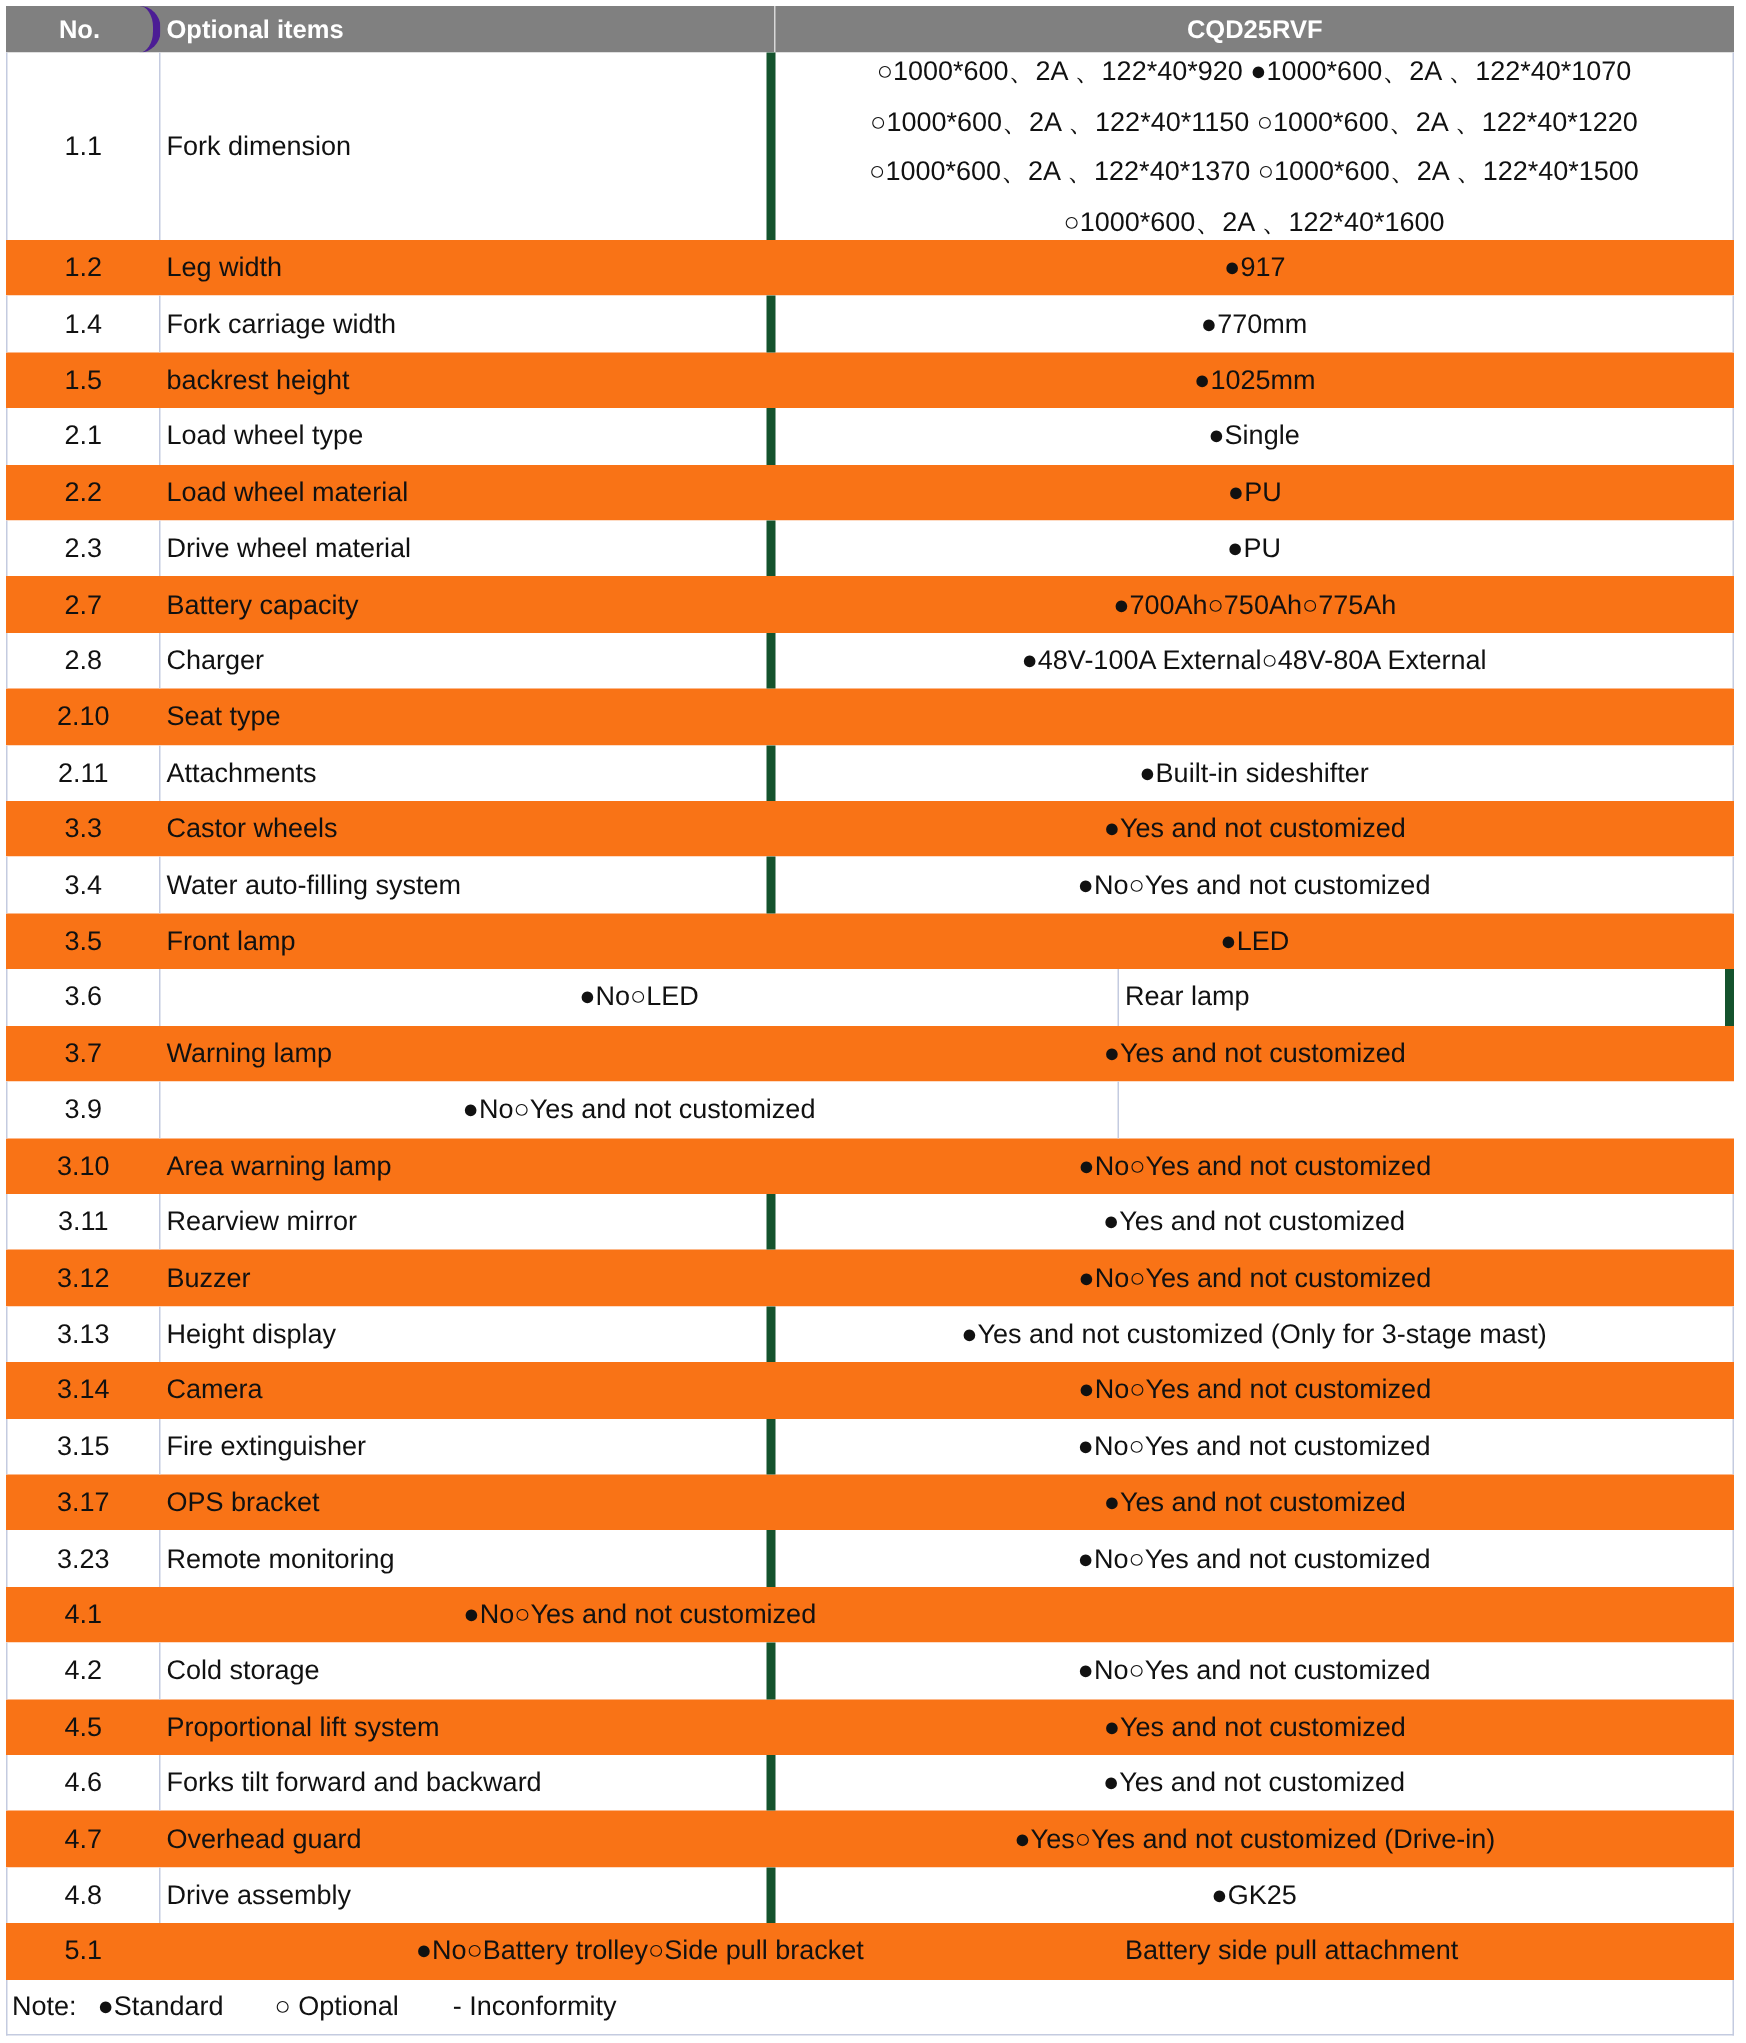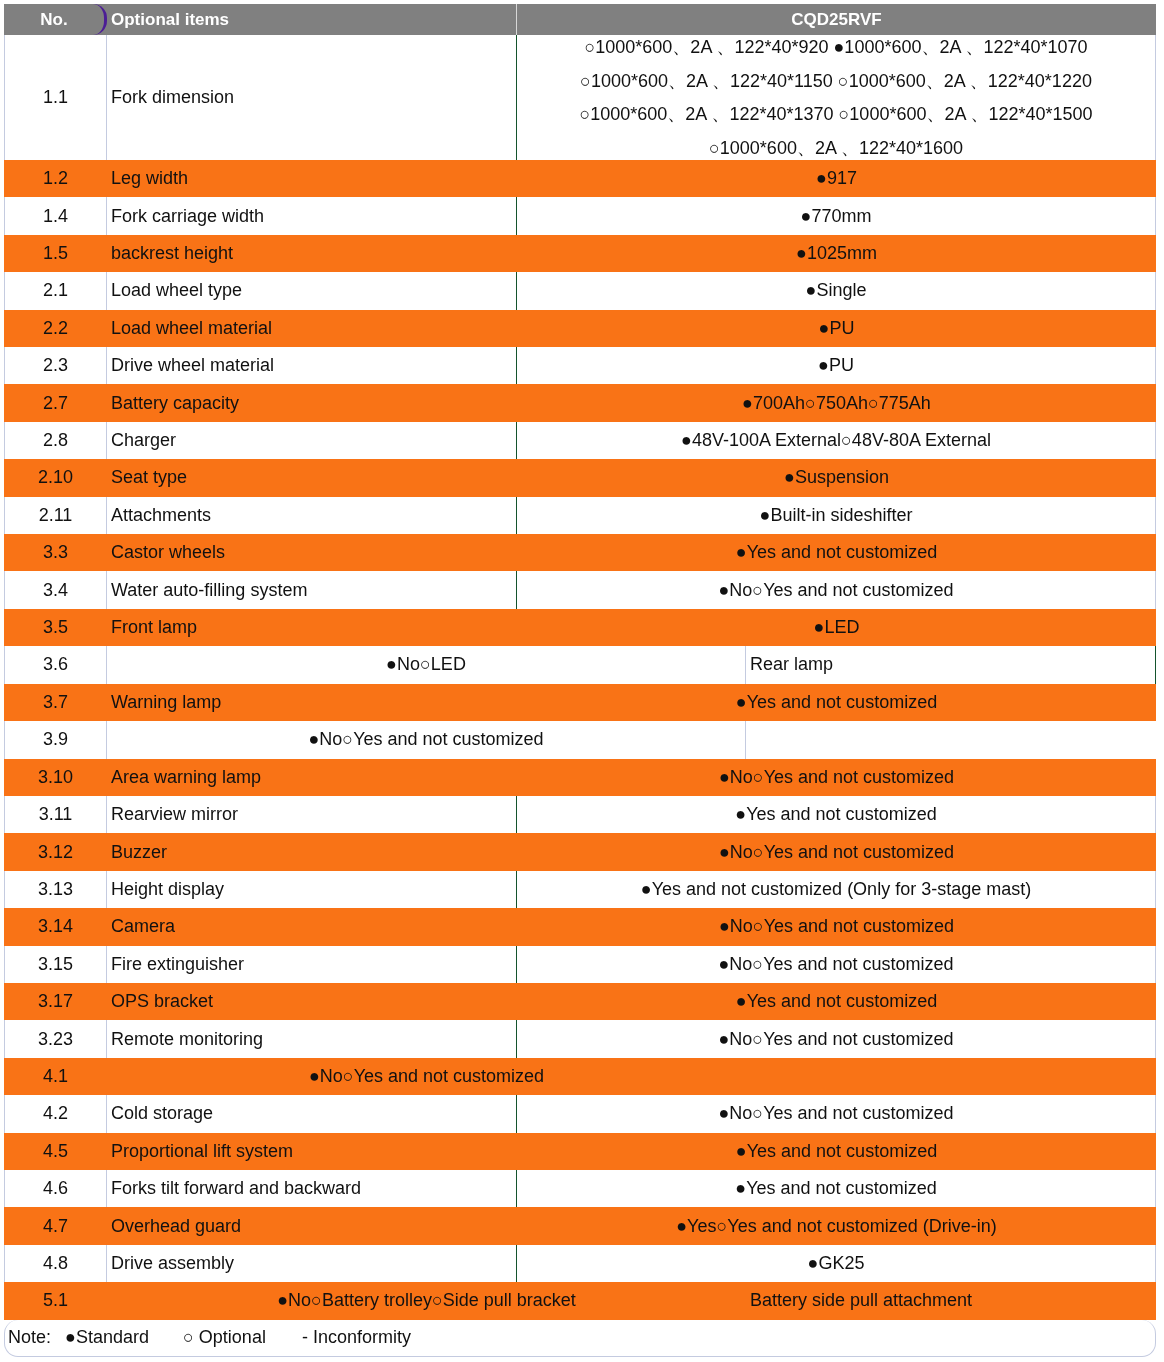--- a/index.html
+++ b/index.html
@@ -6,34 +6,34 @@
     body { width: 1164px; height: 1362px; position: relative; overflow: hidden;
            font-family: "Liberation Sans", sans-serif; color: #111; }
     .table { position: absolute; left: 4px; top: 4px; width: 1152px; }
     .row { display: flex; align-items: stretch; }
     .cell { display: flex; align-items: center; box-sizing: border-box; font-size: 18px; }
     .c-no { width: 103px; justify-content: center; }
     .c-item { width: 410px; padding-left: 4px; }
     .c-val { width: 639px; justify-content: center; text-align: center; }
     .header { background: #808080; height: 31px; }
     .header .cell { color: #fff; font-weight: bold; font-size: 17px; }
-    .header .c-no { border-right: 3px solid #4c1d95; border-radius: 14px; }
+    .header .c-no { border-right: 5px solid #4c1d95; border-radius: 14px; }
     .header .c-item { border-right: 1px solid #d8d8d8; padding-left: 4px; }
     .body-row { height: 37.42px; }
     .body-row.white { background: #ffffff; }
     .body-row.white .c-no { border-left: 1px solid #c4cbe0; border-right: 1px solid #c4cbe0; }
-    .body-row.white .c-item { border-right: 1px solid #14532d; }
+    .body-row.white .c-item { border-right: 6px solid #14532d; }
     .body-row.white .c-val { border-right: 1px solid #c4cbe0; }
     .body-row.gray { background: #f97316; }
     .tall { height: 125px; }
     .tall .c-val { line-height: 24.5px; flex-direction: column; justify-content: space-between; }
     .tall .c-val span { display: block; }
     .note { height: 37px; border-left: 1px solid #c4cbe0; border-right: 1px solid #c4cbe0;
             border-bottom: 1px solid #c4cbe0; box-sizing: border-box; display: flex;
-            align-items: center; font-size: 18px; padding-left: 3px; border-radius: 14px; }
+            align-items: center; font-size: 18px; padding-left: 3px; }
     .note span { white-space: pre; }
     .note .n-lbl { margin-right: 14px; }
     .note .n-std { margin-right: 34px; }
     .note .n-opt { margin-right: 36px; }
   </style>
 </head>
 <body>
 
 <div class="table">
   <div class="row header">
@@ -90,21 +90,20 @@
         <div class="cell c-val">●700Ah○750Ah○775Ah</div>
       </div>
       <div class="row body-row white">
         <div class="cell c-no">2.8</div>
         <div class="cell c-item">Charger</div>
         <div class="cell c-val">●48V-100A External○48V-80A External</div>
       </div>
       <div class="row body-row gray">
         <div class="cell c-no">2.10</div>
         <div class="cell c-item">Seat type</div>
-        <div class="cell c-val">●Suspension</div>
       </div>
       <div class="row body-row white">
         <div class="cell c-no">2.11</div>
         <div class="cell c-item">Attachments</div>
         <div class="cell c-val">●Built-in sideshifter</div>
       </div>
       <div class="row body-row gray">
         <div class="cell c-no">3.3</div>
         <div class="cell c-item">Castor wheels</div>
         <div class="cell c-val">●Yes and not customized</div>

